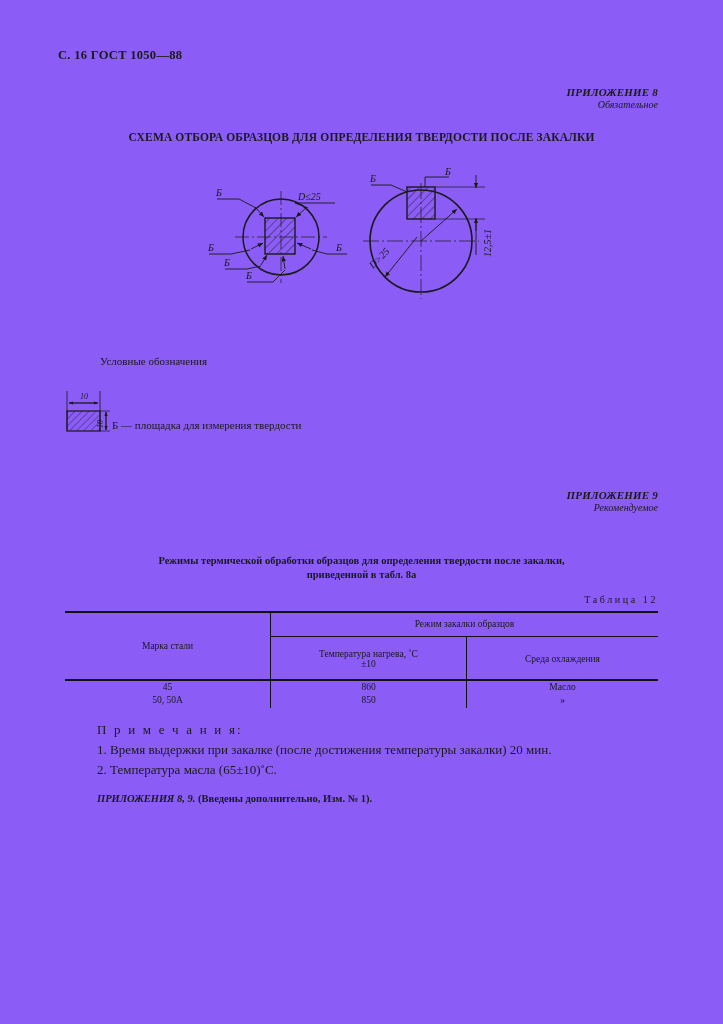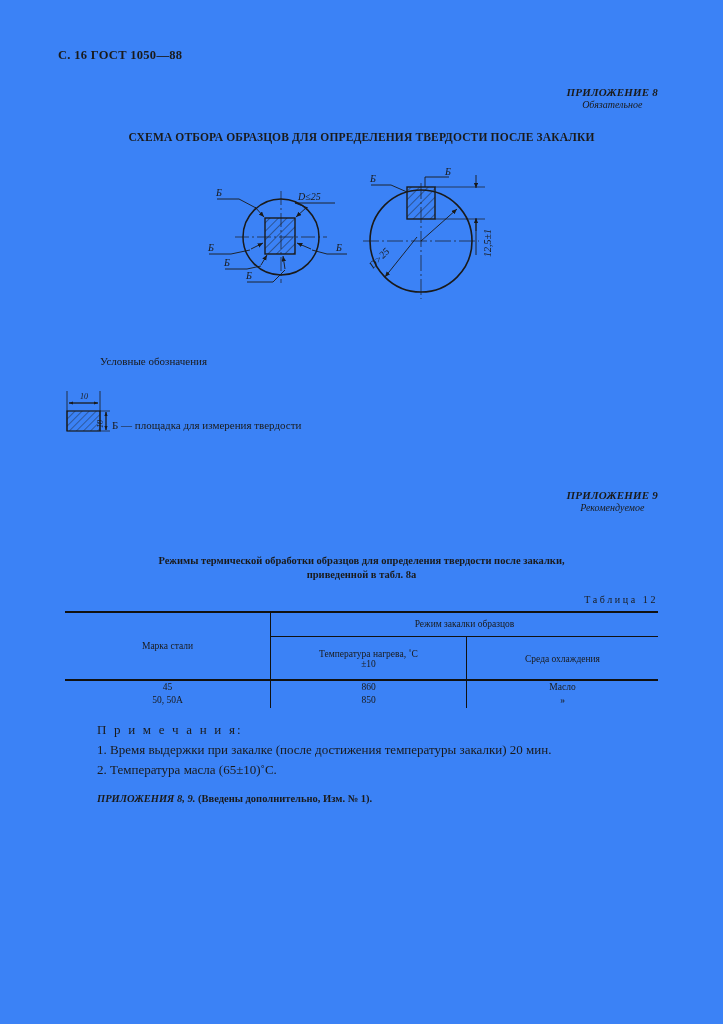--- a/index.html
+++ b/index.html
@@ -8,21 +8,21 @@
     background: #ffffff;
   }
   body {
     font-family: "Liberation Serif", serif;
     color: #1a1a1a;
   }
   #page {
     position: relative;
     width: 723px;
     height: 1024px;
-    background: #3b82f6;
+    background: #8b5cf6;
     overflow: hidden;
   }
 
   
   .page-header {
     position: absolute;
     left: 58px;
     top: 48px;
     font-weight: bold;
     font-size: 12.5px;
@@ -37,21 +37,20 @@
     font-style: italic;
   }
   .appendix .app-title {
     font-size: 11px;
     font-weight: bold;
     letter-spacing: 0.2px;
   }
   .appendix .app-sub {
     font-size: 10px;
     margin-top: 1px;
-    text-align: center;
   }
   #appendix-8 { top: 86px; }
   #appendix-9 { top: 489px; }
 
   
   .section-title {
     position: absolute;
     left: 0;
     width: 723px;
     text-align: center;

